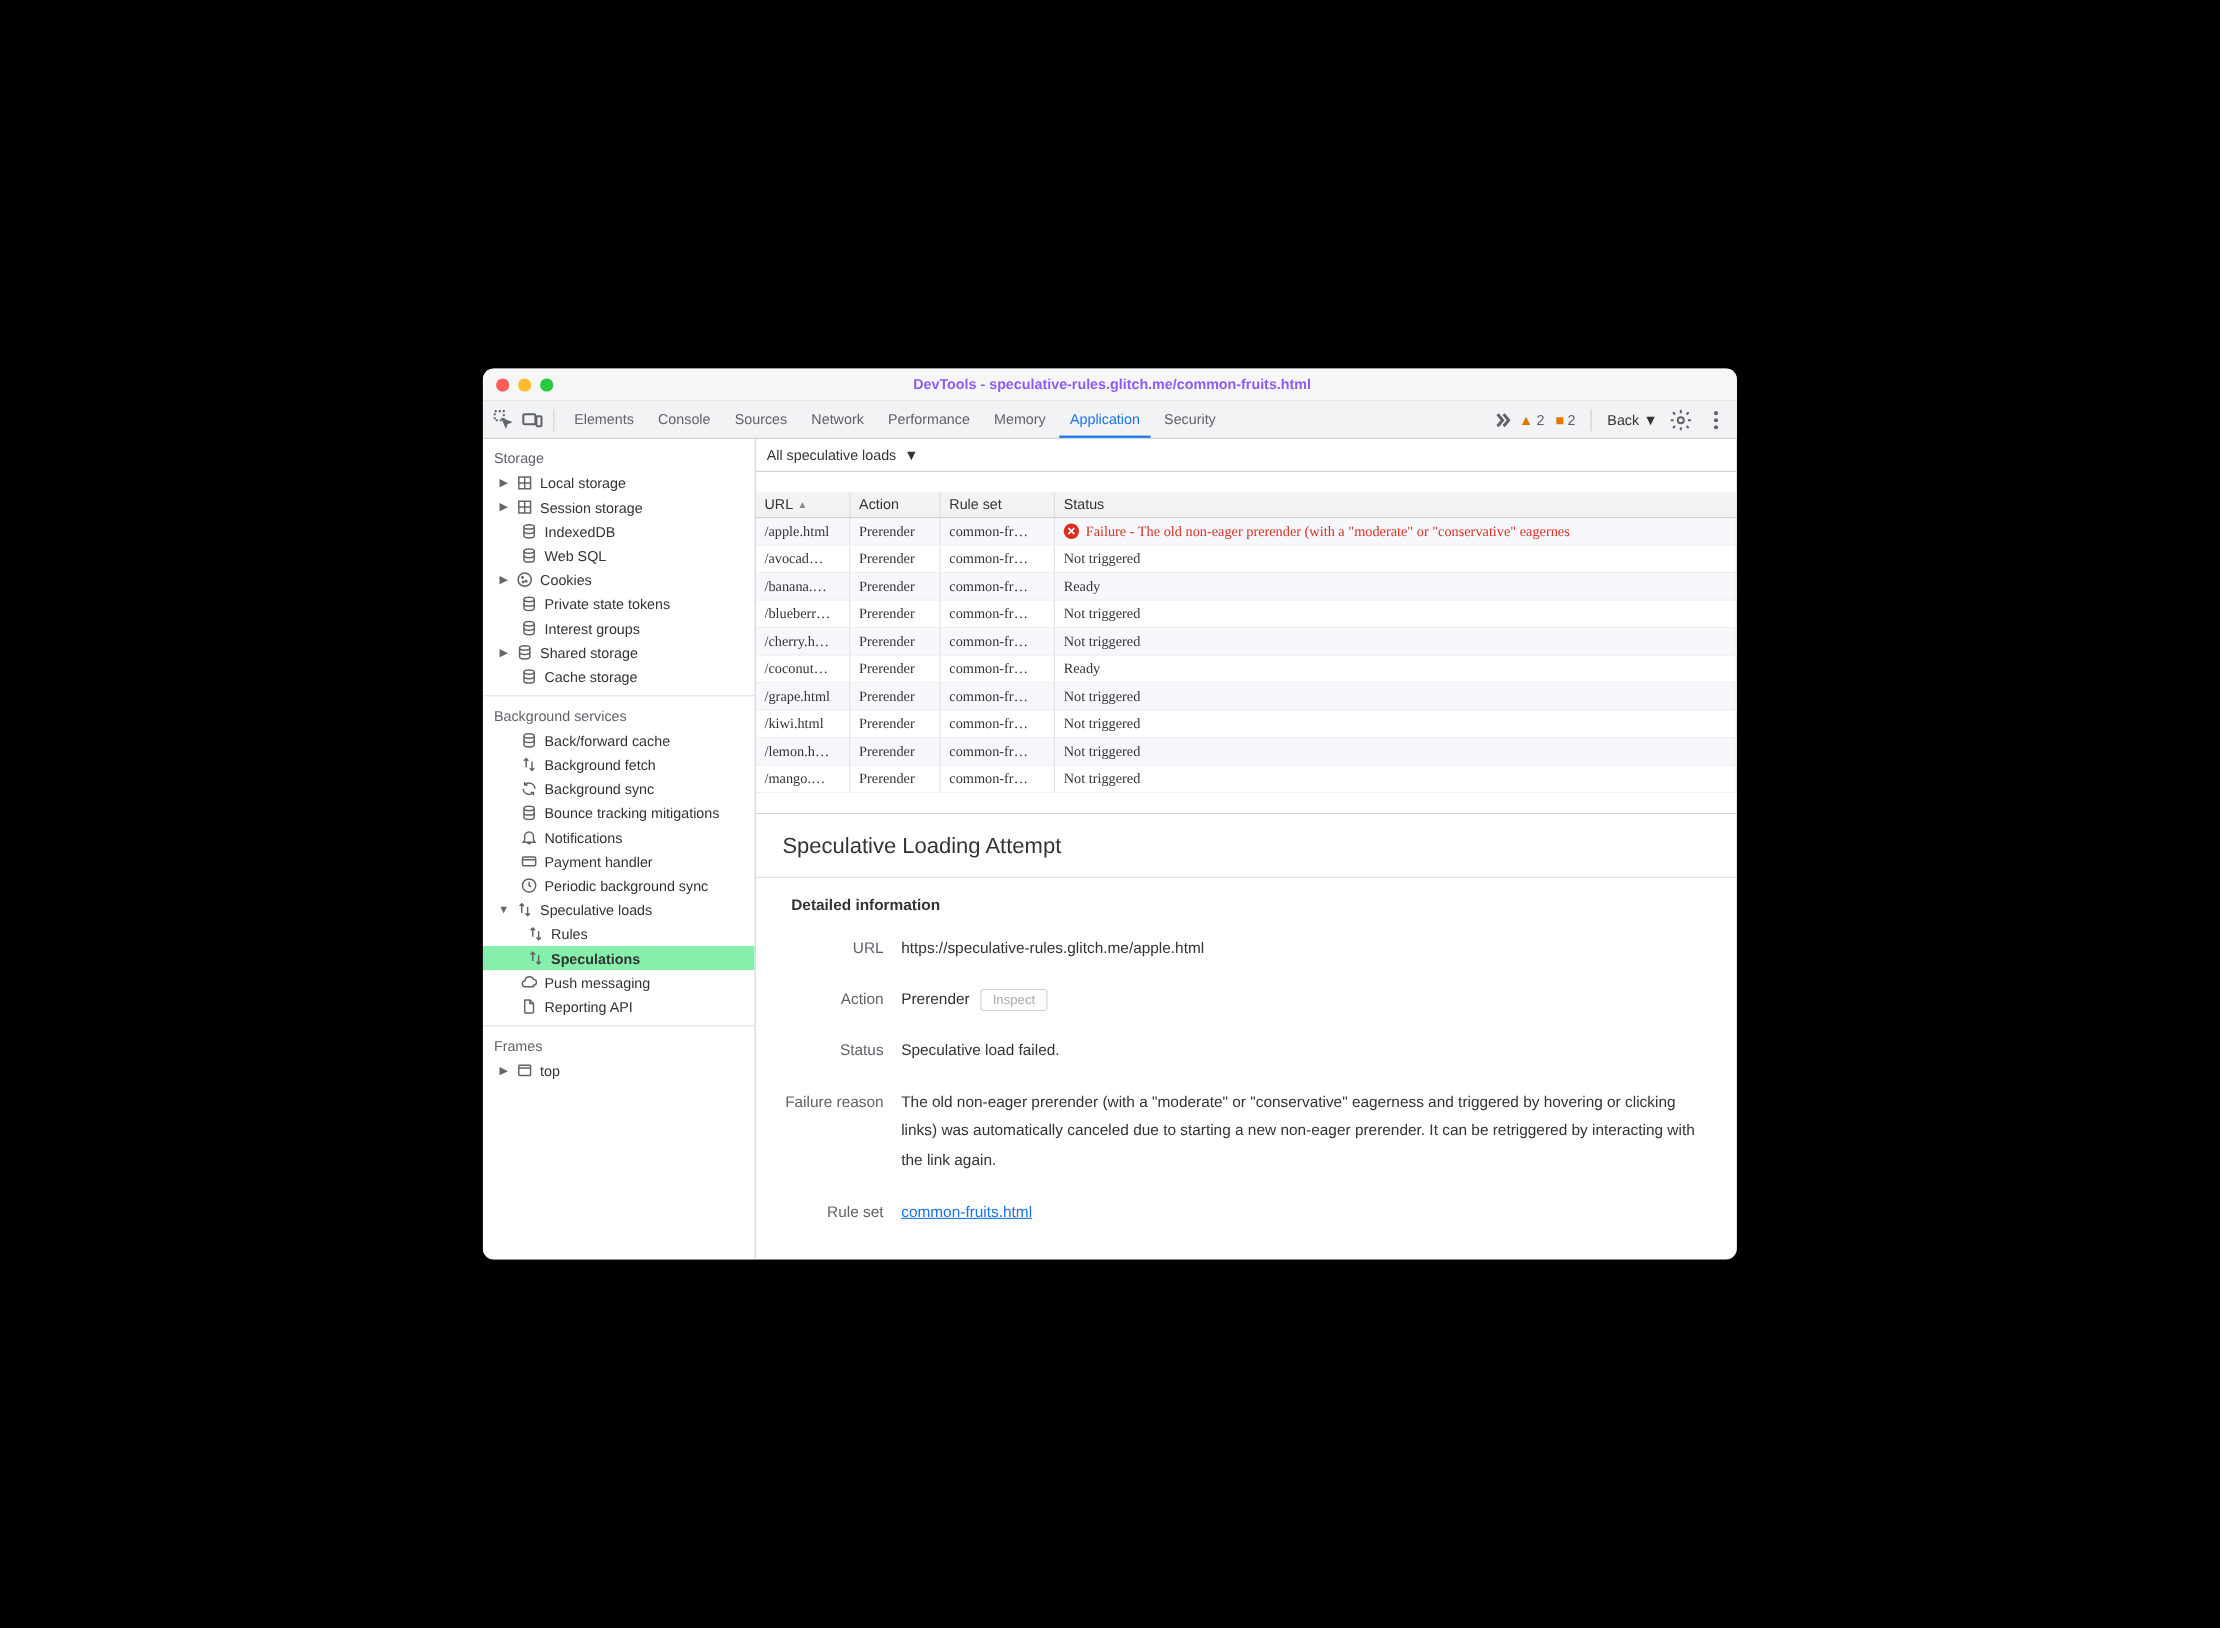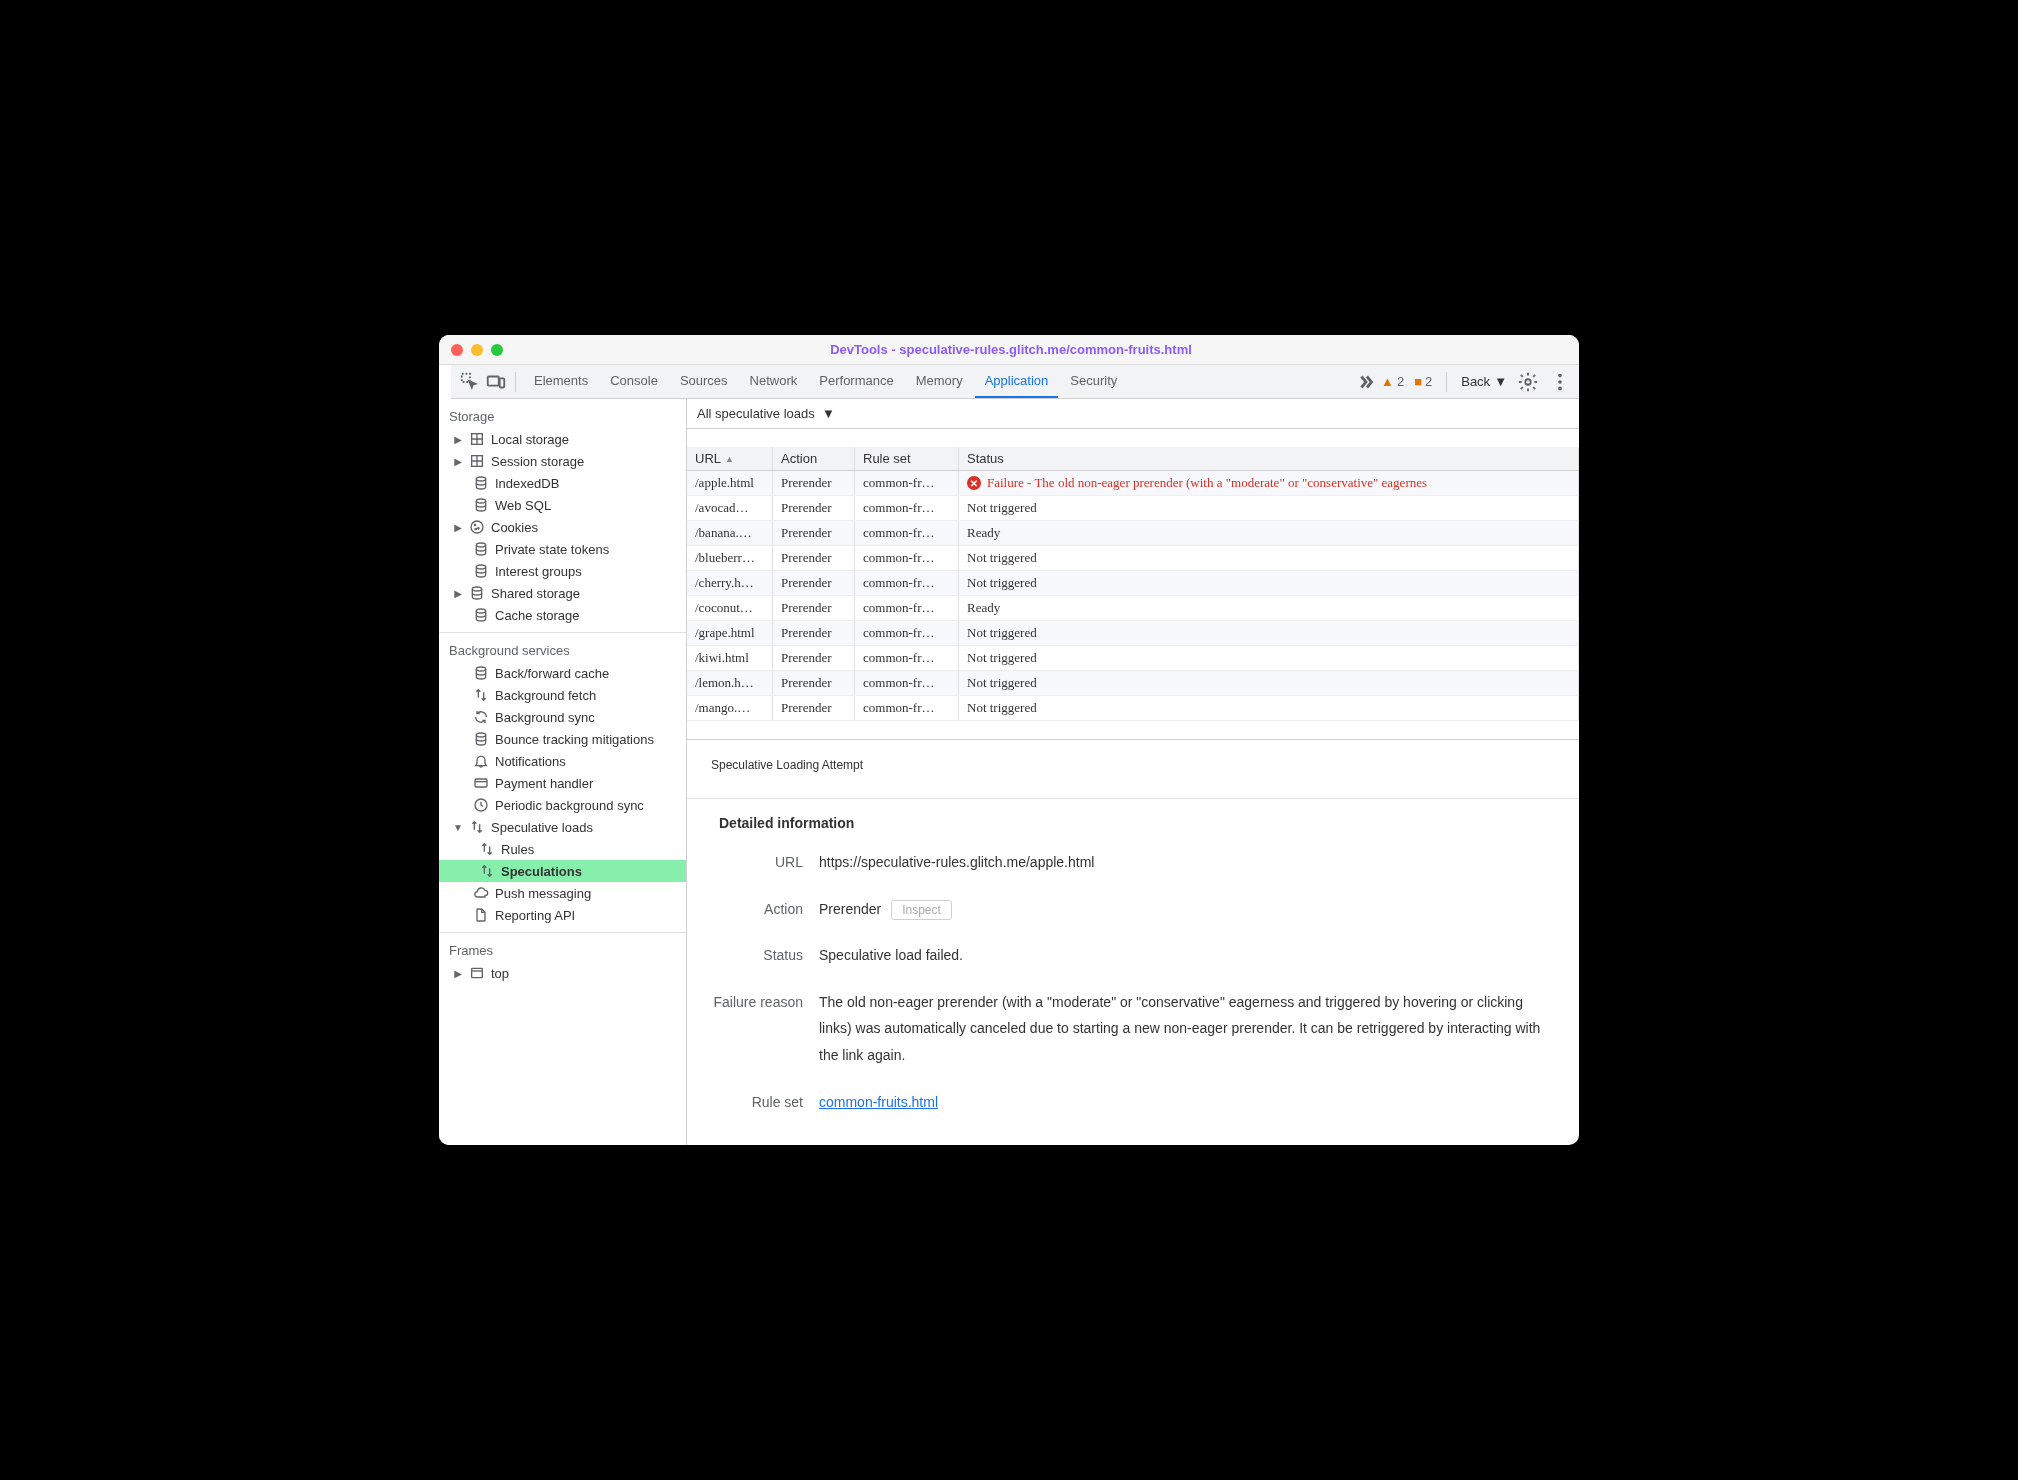--- a/index.html
+++ b/index.html
@@ -5,21 +5,21 @@
 * { box-sizing: border-box; margin: 0; padding: 0; }
 body { font-family: -apple-system, BlinkMacSystemFont, "Segoe UI", Helvetica, Arial, sans-serif; background: #000; display: flex; align-items: center; justify-content: center; height: 100vh; }
 .window { width: 1140px; height: 810px; background: #fff; border-radius: 10px; overflow: hidden; box-shadow: 0 10px 40px rgba(0,0,0,0.5); display: flex; flex-direction: column; }
 .titlebar { height: 30px; background: #f6f6f6; display: flex; align-items: center; padding: 0 12px; border-bottom: 1px solid #ddd; }
 .traffic { display: flex; gap: 8px; }
 .tl { width: 12px; height: 12px; border-radius: 50%; }
 .tl.red { background: #ff5f57; }
 .tl.yellow { background: #febc2e; }
 .tl.green { background: #28c840; }
 .title { flex: 1; text-align: center; font-size: 13px; font-weight: 600; color: #8b5cf6; }
-.toolbar { height: 34px; background: #f1f3f4; border-bottom: 1px solid #d0d0d0; display: flex; align-items: center; padding: 0 8px; gap: 4px; font-size: 13px; color: #5f6368; margin-left: 12px; }
+.toolbar { height: 34px; background: #f1f3f4; border-bottom: 1px solid #d0d0d0; display: flex; align-items: center; padding: 0 8px; gap: 4px; font-size: 13px; color: #5f6368; }
 .tb-icon { width: 22px; height: 22px; display: flex; align-items: center; justify-content: center; color: #5f6368; border-radius: 3px; }
 .tb-sep { width: 1px; height: 20px; background: #d0d0d0; margin: 0 4px; }
 .tabs { display: flex; gap: 2px; flex: 1; height: 100%; align-items: stretch; }
 .tab { padding: 0 10px; display: flex; align-items: center; cursor: pointer; color: #5f6368; border-bottom: 2px solid transparent; }
 .tab.active { color: #1a73e8; border-bottom-color: #1a73e8; }
 .tb-right { display: flex; align-items: center; gap: 10px; }
 .warn-badge { display: flex; align-items: center; gap: 3px; }
 .warn-tri { color: #e37400; }
 .warn-sq { color: #e37400; }
 .main-dropdown { display: flex; align-items: center; gap: 4px; color: #333; cursor: pointer; }
@@ -40,21 +40,21 @@
 .th { color: #333; display: flex; align-items: center; gap: 4px; }
 .col-url { width: 86px; }
 .col-action { width: 82px; }
 .col-ruleset { width: 104px; }
 .col-status { flex: 1; }
 .table-row { display: flex; border-bottom: 1px solid #eee; cursor: pointer; font-family: Liberation Serif, serif; }
 .table-row:nth-child(odd) { background: #f6f8fb; }
 .status-error { color: #d93025; display: flex; align-items: center; gap: 6px; }
 .err-icon { width: 14px; height: 14px; background: #d93025; border-radius: 50%; display: inline-flex; align-items: center; justify-content: center; color: #fff; font-size: 10px; font-weight: bold; }
 .detail { flex: 1; overflow-y: auto; border-top: 1px solid #d0d0d0; padding: 18px 24px 18px 24px; font-size: 14px; color: #333; }
-.detail h2 { font-size: 12px; font-weight: 400; margin-bottom: 26px; }
+.detail h2 { font-size: 20px; font-weight: 400; margin-bottom: 16px; }
 .detail .section-h { font-weight: 600; font-size: 14px; margin-bottom: 18px; margin-left: 8px; }
 .detail-row { display: flex; gap: 16px; margin-bottom: 20px; line-height: 1.9; }
 .detail-label { width: 92px; text-align: right; color: #5f6368; flex-shrink: 0; }
 .detail-value { flex: 1; color: #333; }
 .inspect-btn { padding: 2px 10px; border: 1px solid #d0d0d0; background: #fff; border-radius: 3px; color: #aaa; font-size: 12px; margin-left: 6px; cursor: pointer; }
 .link { color: #1a73e8; text-decoration: underline; cursor: pointer; }
 svg { width: 100%; height: 100%; }
 .sort-arrow { font-size: 9px; color: #888; }
 </style>
 </head>

